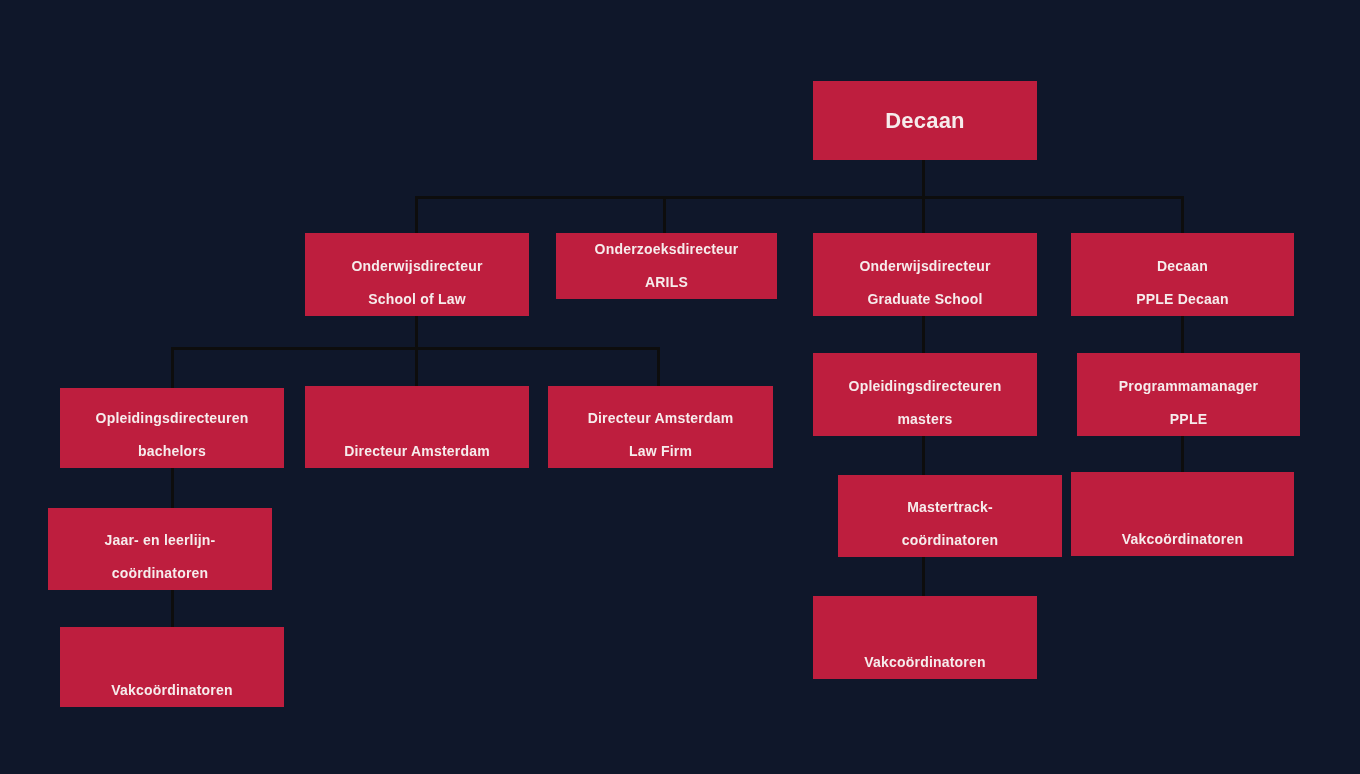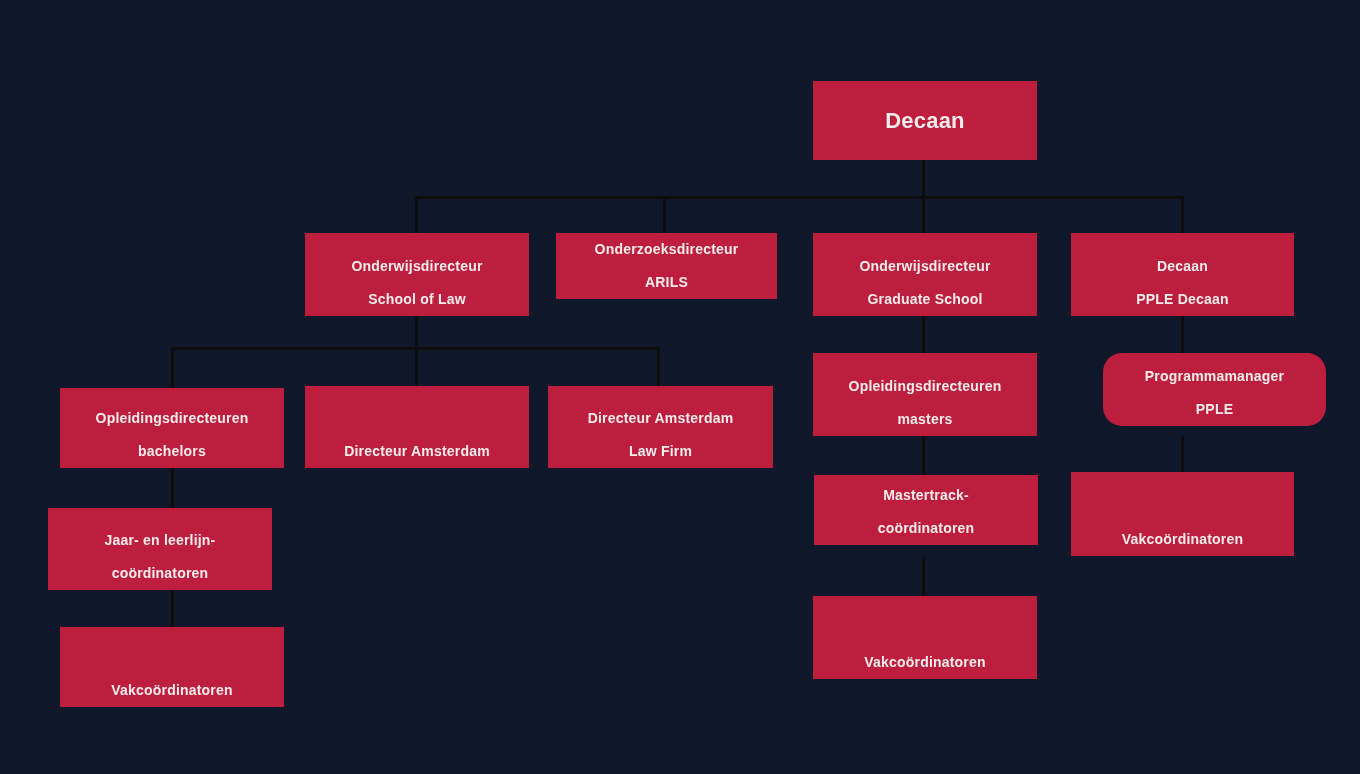--- a/index.html
+++ b/index.html
@@ -109,30 +109,30 @@
   <div class="box" style="left:548px; top:386px; width:225px; height:82px;">
     <span class="bl">Directeur Amsterdam</span>
     <span class="bl">Law Firm</span>
   </div>
 
   <div class="box" style="left:813px; top:353px; width:224px; height:83px;">
     <span class="bl">Opleidingsdirecteuren</span>
     <span class="bl">masters</span>
   </div>
 
-  <div class="box" style="left:814px; top:475px; width:224px; height:70px;">
+  <div class="box" style="left:838px; top:475px; width:224px; height:82px;">
     <span class="bl">Mastertrack-</span>
     <span class="bl">coördinatoren</span>
   </div>
 
   <div class="box" style="left:813px; top:596px; width:224px; height:83px;">
     <span class="bl">Vakcoördinatoren</span>
   </div>
 
-  <div class="box" style="left:1103px; top:353px; width:223px; height:73px;border-radius:19px;">
+  <div class="box" style="left:1077px; top:353px; width:223px; height:83px;">
     <span class="bl">Programmamanager</span>
     <span class="bl">PPLE</span>
   </div>
 
   <div class="box" style="left:1071px; top:472px; width:223px; height:84px;">
     <span class="bl">Vakcoördinatoren</span>
   </div>
 
   <div class="box" style="left:48px; top:508px; width:224px; height:82px;">
     <span class="bl">Jaar- en leerlijn-</span>

